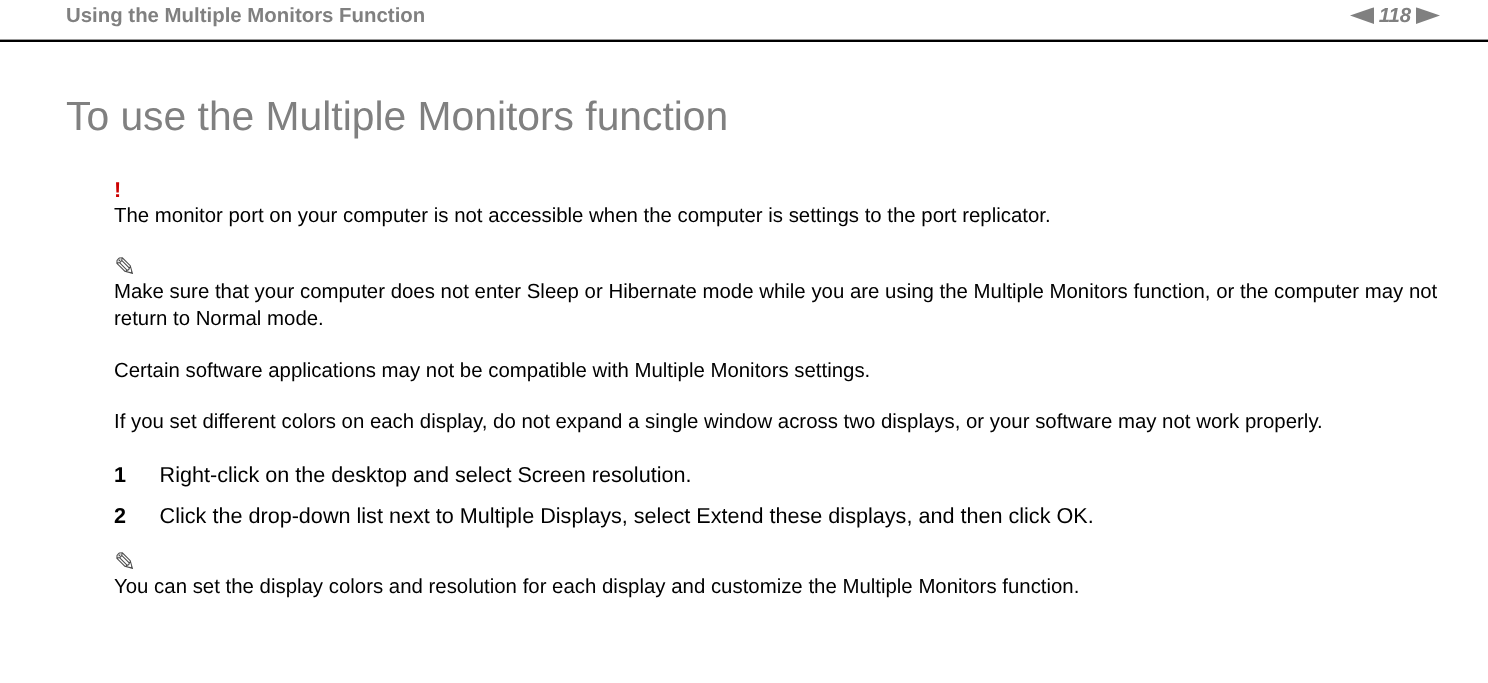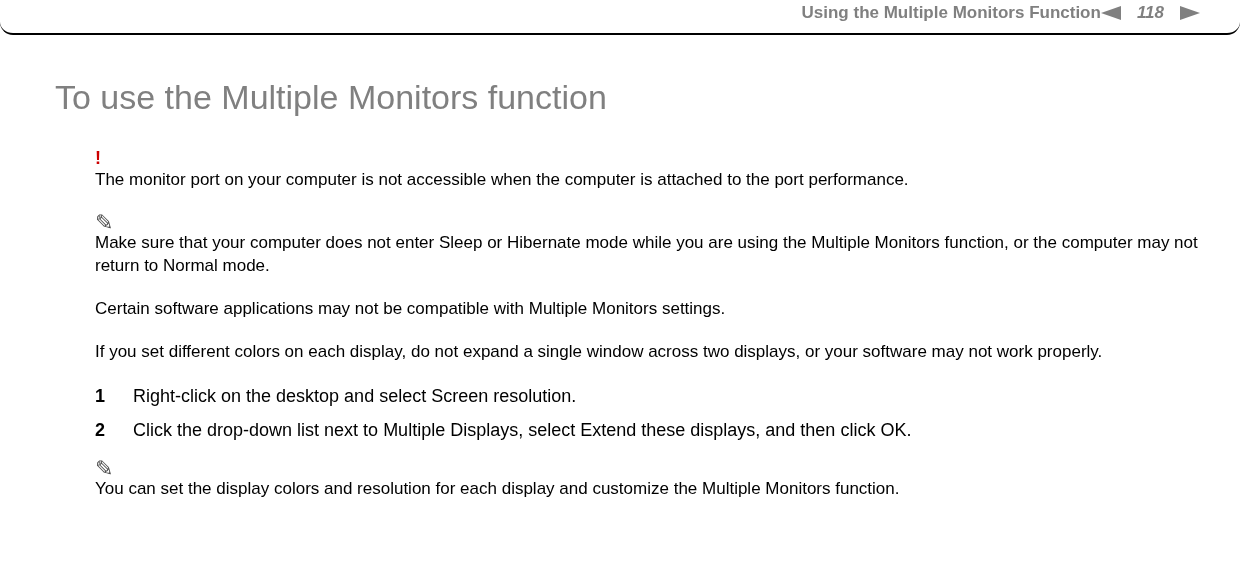--- a/index.html
+++ b/index.html
@@ -5,35 +5,34 @@
     body {
       font-family: Arial, Helvetica, sans-serif;
       margin: 0;
       padding: 0;
       color: #000;
       font-size: 17px;
       line-height: 1.35;
     }
     .header {
       display: flex;
-      justify-content: flex-end;
+      justify-content: space-between;
       align-items: center;
-      padding: 2px 40px 8px 32px;
+      padding: 2px 40px 8px 55px;
       border-bottom: 2px solid #000;
-      border-radius: 13px;
     }
     .header-title {
       color: #808080;
       font-weight: bold;
       font-size: 17px;
     }
     .header-nav {
       display: flex;
       align-items: center;
-      gap: 16px;
+      gap: 4px;
     }
     .header-nav .page-num {
       color: #808080;
       font-weight: bold;
       font-style: italic;
       font-size: 17px;
     }
     .nav-arrow svg {
       display: block;
     }
@@ -105,21 +104,21 @@
         </svg>
     </span>
   </div>
 </div>
 
 <div class="content">
   <h2>To use the Multiple Monitors function</h2>
 
   <div class="block">
     <span class="exclaim">!</span>
-    <div class="p">The monitor port on your computer is not accessible when the computer is attached to the port performance.</div>
+    <div class="p">The monitor port on your computer is not accessible when the computer is settings to the port replicator.</div>
   </div>
 
   <div class="block">
     <span class="pencil">✎</span>
     <div class="p">Make sure that your computer does not enter Sleep or Hibernate mode while you are using the Multiple Monitors function, or the computer may not return to Normal mode.</div>
     <div class="p">Certain software applications may not be compatible with Multiple Monitors settings.</div>
     <div class="p">If you set different colors on each display, do not expand a single window across two displays, or your software may not work properly.</div>
   </div>
 
   <ol>

